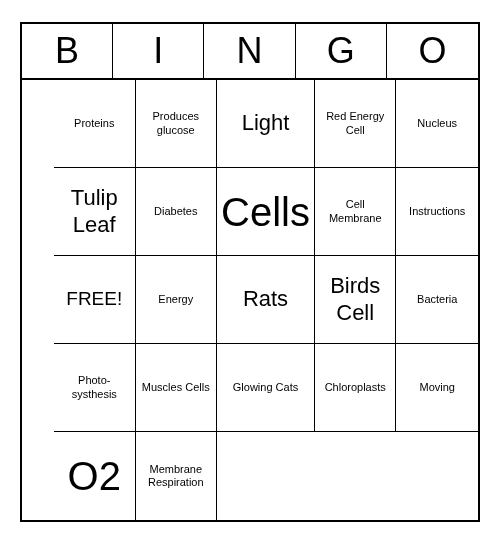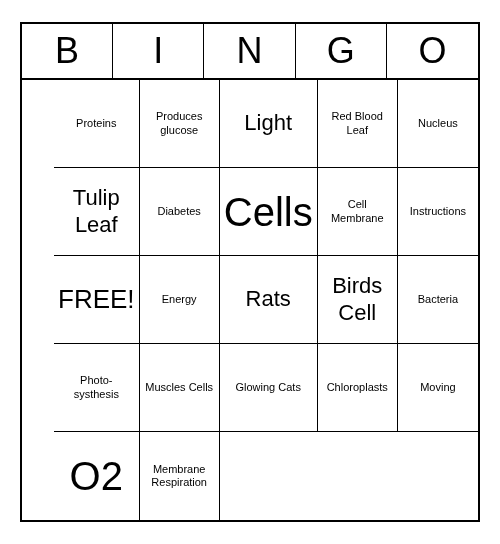--- a/index.html
+++ b/index.html
@@ -70,21 +70,21 @@
     .bingo-cell span {
       display: block;
       line-height: 1.2;
     }
 
     .size-small {
       font-size: 11px;
     }
 
     .size-large {
-      font-size: 26px;
+      font-size: 19px;
     }
 
     .size-xlarge {
       font-size: 22px;
     }
 
     .size-huge {
       font-size: 40px;
     }
   </style>
@@ -103,21 +103,21 @@
   <div class="bingo-cell">
         <span class="size-small">Proteins</span>
       </div>
       <div class="bingo-cell">
         <span class="size-small">Produces glucose</span>
       </div>
       <div class="bingo-cell">
         <span class="size-xlarge">Light</span>
       </div>
       <div class="bingo-cell">
-        <span class="size-small">Red Blood Leaf</span>
+        <span class="size-small">Red Energy Cell</span>
       </div>
       <div class="bingo-cell">
         <span class="size-small">Nucleus</span>
       </div>
       <div class="bingo-cell">
         <span class="size-xlarge">Tulip Leaf</span>
       </div>
       <div class="bingo-cell">
         <span class="size-small">Diabetes</span>
       </div>

